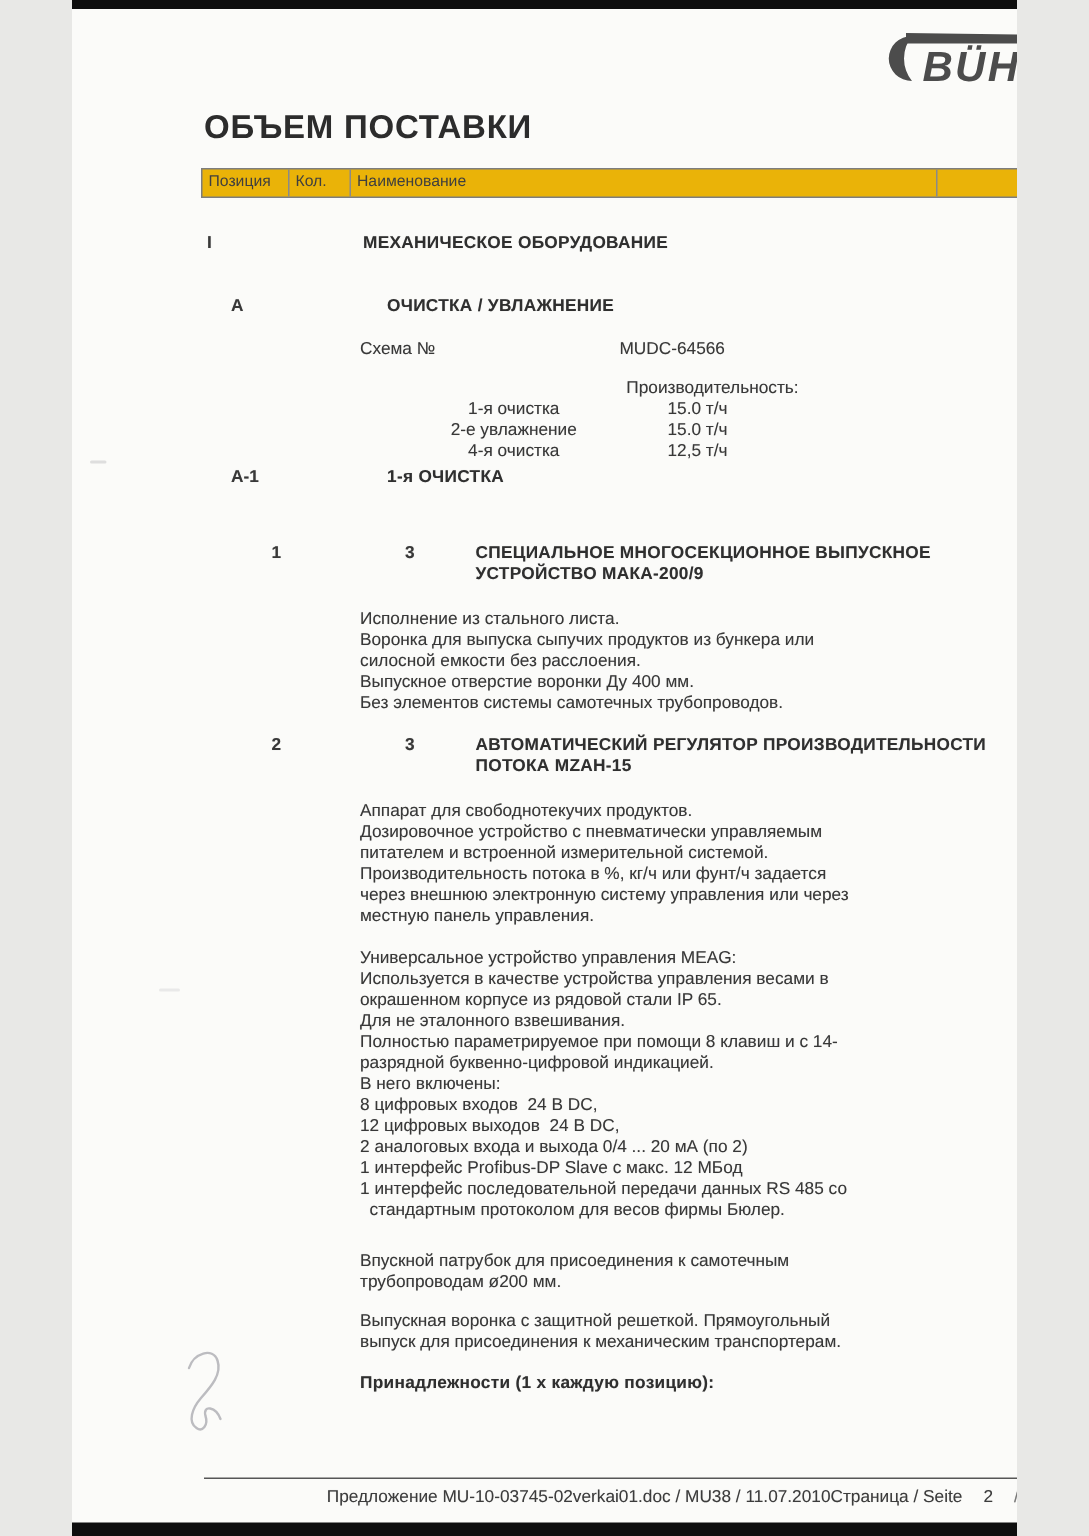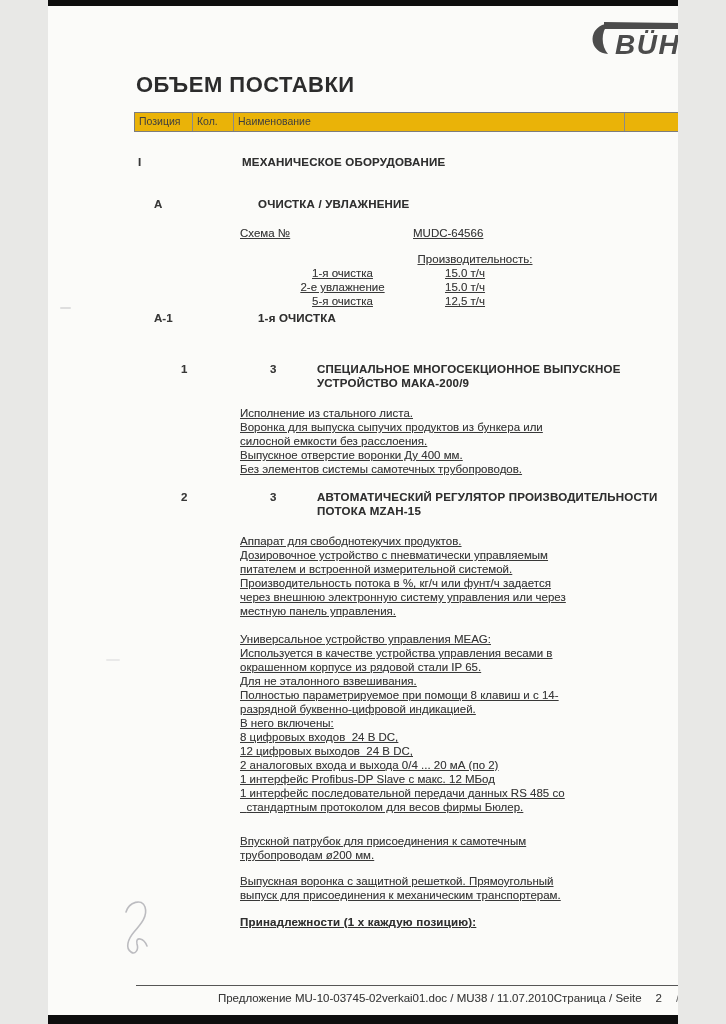--- a/index.html
+++ b/index.html
@@ -40,21 +40,21 @@
   .thead .c4{flex:1;border-right:none;}
 
   
   .drow{left:88px;display:flex;width:592px;}
   .c-pos{width:57px;flex:none;font-weight:bold;}
   .c-qty{width:47px;flex:none;font-weight:bold;}
   .c-name{flex:1;}
   .body-txt{font-size:11.5px;line-height:14px;text-shadow:0 0 .5px rgba(0,0,0,.28);}
   .bold{font-weight:bold;color:#2f2f2f;letter-spacing:.2px;}
   .pre{white-space:pre-wrap;}
-  .para{left:192px;width:470px;text-decoration:underline;}
+  .para{left:192px;width:470px;}
   .pad-i{padding-left:2px;}
   .pad-a{padding-left:18px;}
   .pad-num{padding-left:45px;font-weight:bold;}
   .pad-qty{padding-left:32px;font-weight:bold;}
 
   .kv{display:flex;}
   .kv .k-schema{width:173px;flex:none;}
   .kv .k-cap{width:205px;flex:none;}
 
   
@@ -117,21 +117,21 @@
     <div>Производительность:</div>
     <div class="kv">
       <span class="k-cap">1-я очистка</span>
       <span>15.0 т/ч</span>
     </div>
     <div class="kv">
       <span class="k-cap">2-е увлажнение</span>
       <span>15.0 т/ч</span>
     </div>
     <div class="kv">
-      <span class="k-cap">5-я очистка</span>
+      <span class="k-cap">4-я очистка</span>
       <span>12,5 т/ч</span>
     </div>
   </div>
 
   <div class="abs drow body-txt" style="top:311px;">
     <span class="c-pos pad-a">A-1</span>
     <span class="c-qty"></span>
     <span class="c-name bold">1-я ОЧИСТКА</span>
   </div>
 

